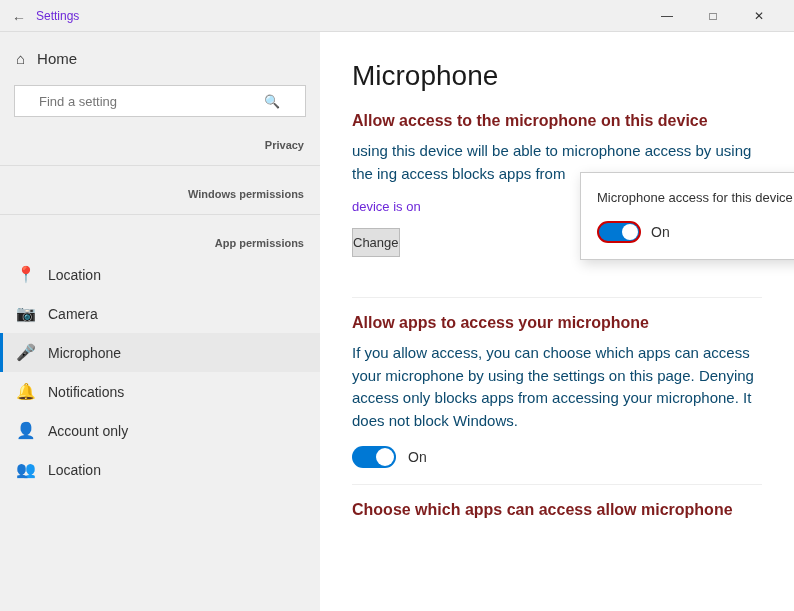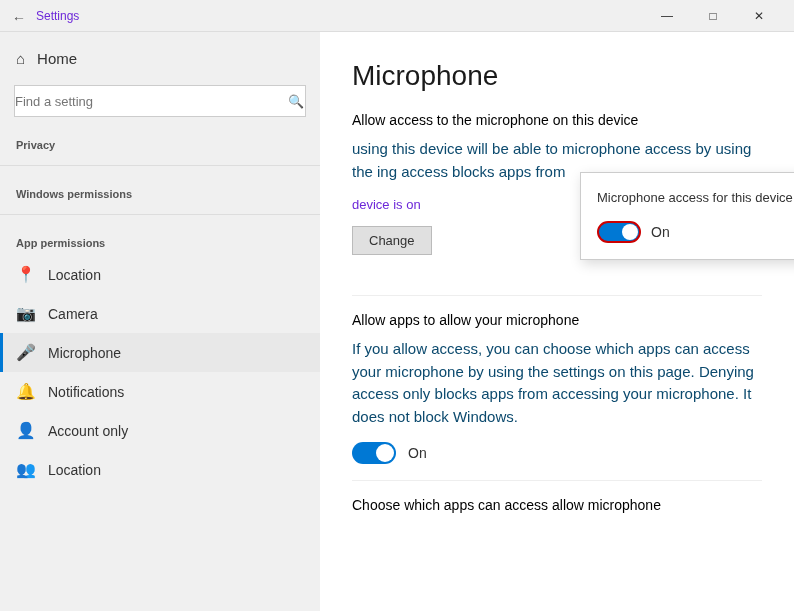--- a/index.html
+++ b/index.html
@@ -75,21 +75,21 @@
       font-size: 15px;
       color: #333;
     }
     .search-box {
       margin: 8px 14px;
       display: flex;
       align-items: center;
       background: #fff;
       border: 1px solid #ccc;
       height: 32px;
-      padding: 0 0;
+      padding: 0 24px;
     }
     .search-box input {
       border: none;
       outline: none;
       flex: 1;
       font-size: 13px;
       background: transparent;
       color: #555;
     }
     .search-icon-btn {
@@ -99,20 +99,21 @@
       font-size: 13px;
       color: #555;
     }
 
     .sidebar-section-label {
       font-size: 11px;
       font-weight: 600;
       color: #555;
       padding: 14px 16px 6px 16px;
       text-transform: none;
+      text-align: right;
     }
 
     .sidebar-item {
       display: flex;
       align-items: center;
       gap: 14px;
       padding: 10px 16px;
       cursor: pointer;
       font-size: 14px;
       color: #333;
@@ -151,40 +152,40 @@
       overflow-y: auto;
       position: relative;
     }
     .content-title {
       font-size: 28px;
       font-weight: 300;
       color: #1a1a1a;
       margin-bottom: 20px;
     }
     .section-heading {
-      font-size: 14px;
-      font-weight: 400;
-      color: #000000;
+      font-size: 16px;
+      font-weight: 700;
+      color: #7f1d1d;
       margin-bottom: 10px;
     }
     .section-text {
       font-size: 15px;
       color: #0c4a6e;
       line-height: 1.5;
       margin-bottom: 14px;
     }
     .status-text {
       font-size: 13px;
       color: #6d28d9;
       margin-bottom: 14px;
     }
     .change-btn {
       background: #e0e0e0;
       border: 1px solid #bbb;
-      padding: 6px 16px;
+      padding: 6px 0;
       font-size: 13px;
       cursor: pointer;
       color: #333;
       margin-bottom: 24px;
     }
 
     .divider-line {
       height: 1px;
       background: #eee;
       margin: 16px 0;
@@ -337,21 +338,21 @@
   <div class="content">
     <h1 class="content-title">Microphone</h1>
 
     <h2 class="section-heading">Allow access to the microphone on this device</h2>
     <p class="section-text">using this device will be able to microphone access by using the ing access blocks apps from</p>
     <p class="status-text">device is on</p>
     <button class="change-btn">Change</button>
 
     <div class="divider-line"></div>
 
-    <h2 class="section-heading">Allow apps to allow your microphone</h2>
+    <h2 class="section-heading">Allow apps to access your microphone</h2>
     <p class="section-text">If you allow access, you can choose which apps can access your microphone by using the settings on this page. Denying access only blocks apps from accessing your microphone. It does not block Windows.</p>
 
     <div class="toggle-row">
       <div class="toggle"></div>
       <span class="toggle-label">On</span>
     </div>
 
     <div class="divider-line"></div>
 
     <h2 class="section-heading">Choose which apps can access allow microphone</h2>

